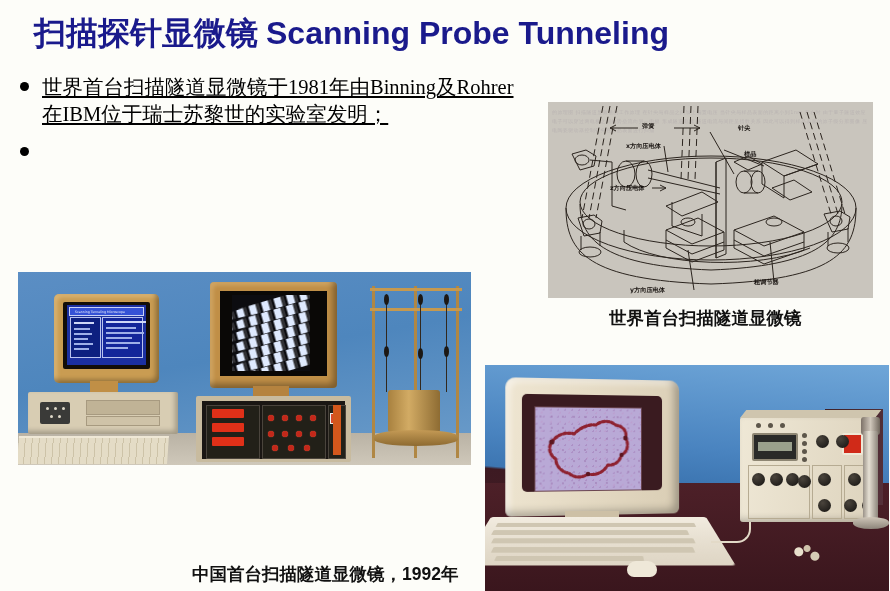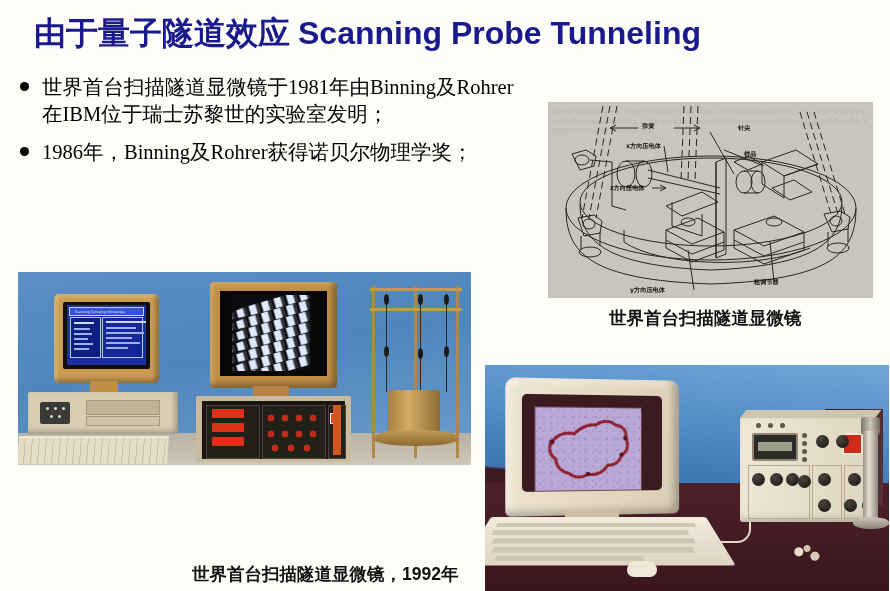--- a/index.html
+++ b/index.html
@@ -14,21 +14,21 @@
   
   .title{
     position:absolute;left:34px;top:12px;
     font-family:"Liberation Serif","DejaVu Serif",serif;
     font-size:32px;font-weight:bold;color:#1a1a8c;
     letter-spacing:0px;white-space:nowrap;
   }
   .title .en{font-family:"Liberation Sans","DejaVu Sans",sans-serif;}
 
   
-  .bullets{position:absolute;left:16px;top:74px;width:510px;}
+  .bullets{position:absolute;left:16px;top:74px;width:510px;text-decoration:underline;}
   .bullet{
     position:relative;
     font-family:"Liberation Serif","DejaVu Serif",serif;
     font-size:20.5px;color:#000;line-height:1.30;
     margin-bottom:12px;padding-left:26px;
   }
   .bullet .dot{
     position:absolute;left:4px;top:8px;
     width:9px;height:9px;border-radius:50%;background:#000;
     display:block;
@@ -175,32 +175,31 @@
     background:radial-gradient(circle at 30% 40%,#e8e0cc 0 4px,transparent 5px),
                radial-gradient(circle at 65% 60%,#d6ccb6 0 4px,transparent 5px),
                radial-gradient(circle at 48% 25%,#cfc4ac 0 3px,transparent 4px);}
 </style>
 </head>
 <body>
 
 <div class="slide">
 
   <div class="title">
-    <span>由于量子隧道效应</span>
+    <span>扫描探针显微镜</span>
     <span class="en">Scanning Probe Tunneling</span>
   </div>
 
   <div class="bullets">
     <div class="bullet">
       <span class="dot"></span>
       <span>世界首台扫描隧道显微镜于1981年由Binning及Rohrer在IBM位于瑞士苏黎世的实验室发明；</span>
     </div>
     <div class="bullet">
       <span class="dot"></span>
-      <span>1986年，Binning及Rohrer获得诺贝尔物理学奖；</span>
     </div>
   </div>
 
   <div class="diagram">
     <div class="ghost">的原理图 扫描隧道显微镜的工作原理 在针尖与样品之间加上偏置电压 当针尖与样品表面的距离小到1nm 左右时 由于量子隧道效应 电子可以穿过两电极之间的势垒流向另一电极 形成隧道电流 隧道电流与间距呈指数关系 因此可以得到样品表面的原子级分辨图像 压电陶瓷驱动器控制针尖在样品表面进行扫描</div>
     <svg width="325" height="196" viewBox="0 0 325 196">
       <g fill="none" stroke="#2b241e" stroke-width="1">
 
         <ellipse cx="163" cy="106" rx="145" ry="52"></ellipse>
         <ellipse cx="163" cy="100" rx="131" ry="44"></ellipse>
@@ -465,16 +464,16 @@
 
     <div class="pb-head">
       <div class="cap"></div>
       <div class="col"></div>
       <div class="foot"></div>
     </div>
     <div class="pb-parts"></div>
   </div>
 
   <div class="caption" style="left:192px;top:562px;">
-    <span>世界首台扫描隧道显微镜，</span><span class="yr">1992年</span>
+    <span>中国首台扫描隧道显微镜，</span><span class="yr">1992年</span>
   </div>
 
 </div>
 
 </body></html>

